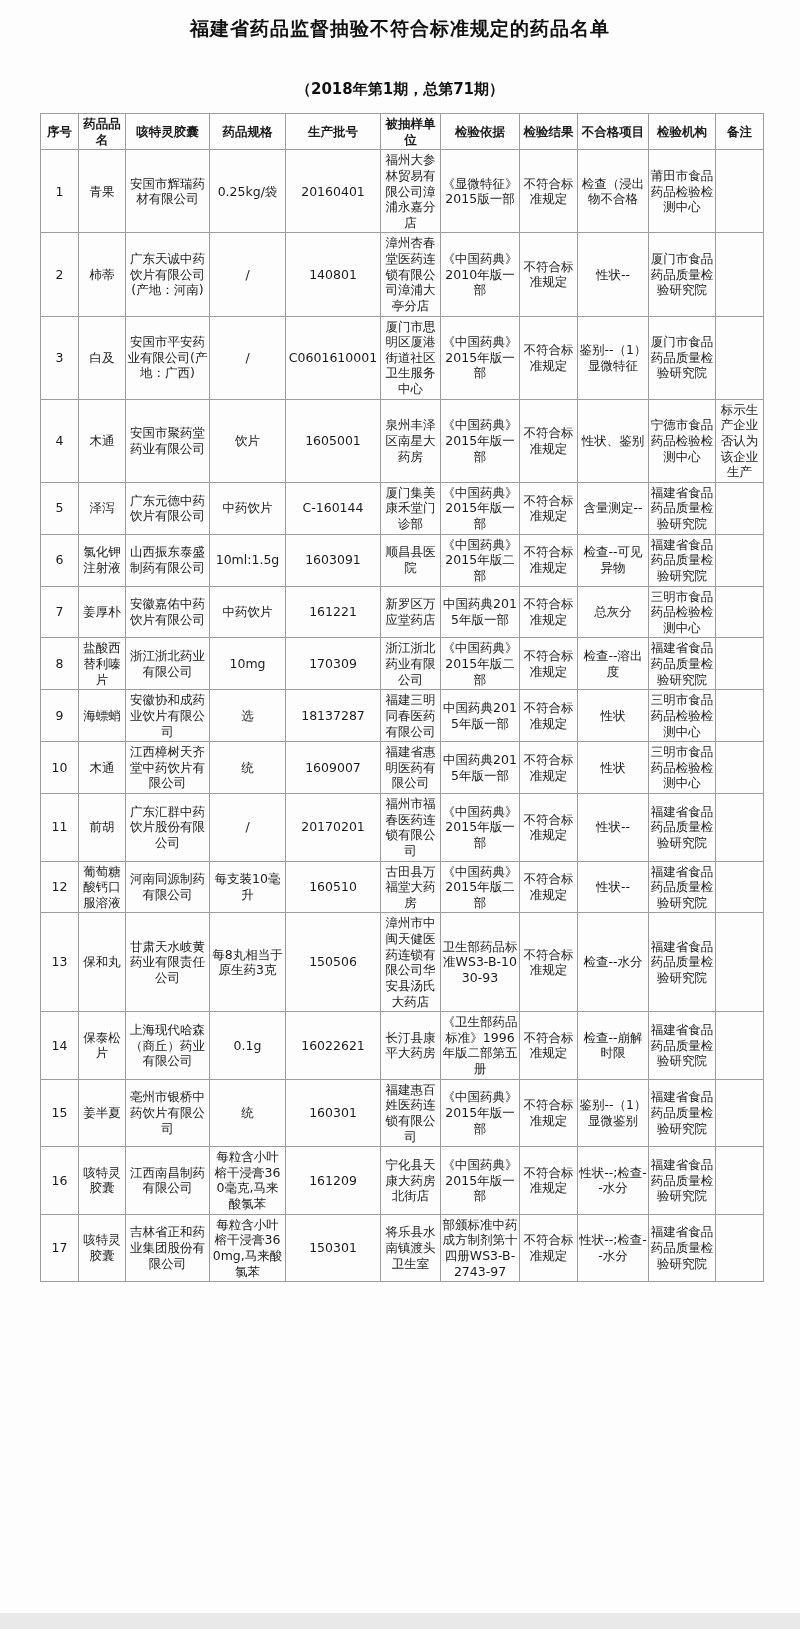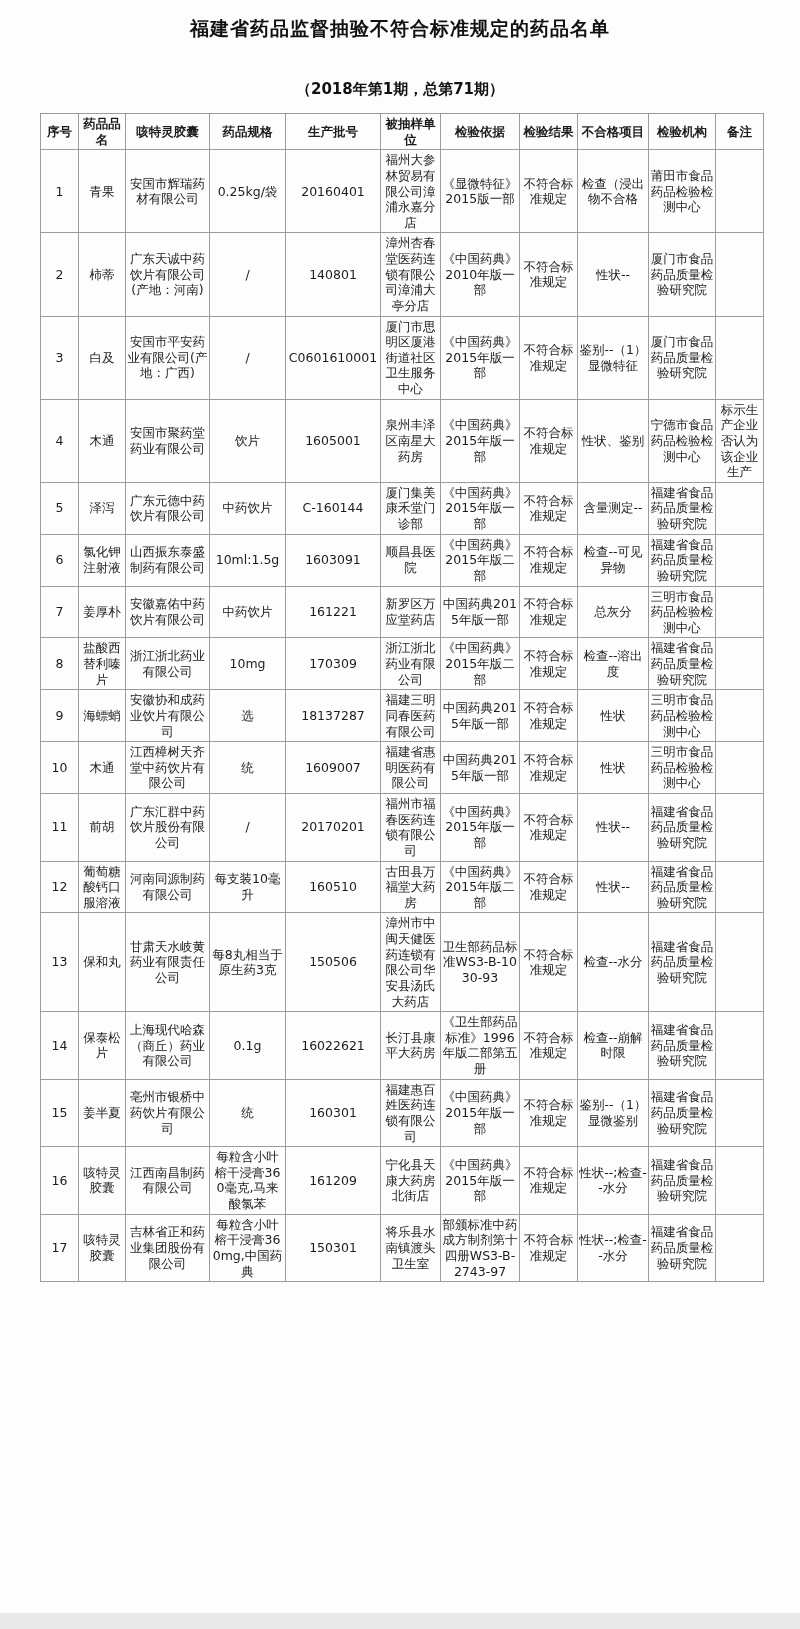--- a/index.html
+++ b/index.html
@@ -308,21 +308,21 @@
           <td>《中国药典》2015年版一部</td>
           <td>不符合标准规定</td>
           <td>性状--;检查--水分</td>
           <td>福建省食品药品质量检验研究院</td>
           <td></td>
         </tr>
         <tr>
           <td>17</td>
           <td>咳特灵胶囊</td>
           <td>吉林省正和药业集团股份有限公司</td>
-          <td>每粒含小叶榕干浸膏360mg,中国药典</td>
+          <td>每粒含小叶榕干浸膏360mg,马来酸氯苯</td>
           <td>150301</td>
           <td>将乐县水南镇渡头卫生室</td>
           <td>部颁标准中药成方制剂第十四册WS3-B-2743-97</td>
           <td>不符合标准规定</td>
           <td>性状--;检查--水分</td>
           <td>福建省食品药品质量检验研究院</td>
           <td></td>
         </tr>
       </tbody>
   </table>

